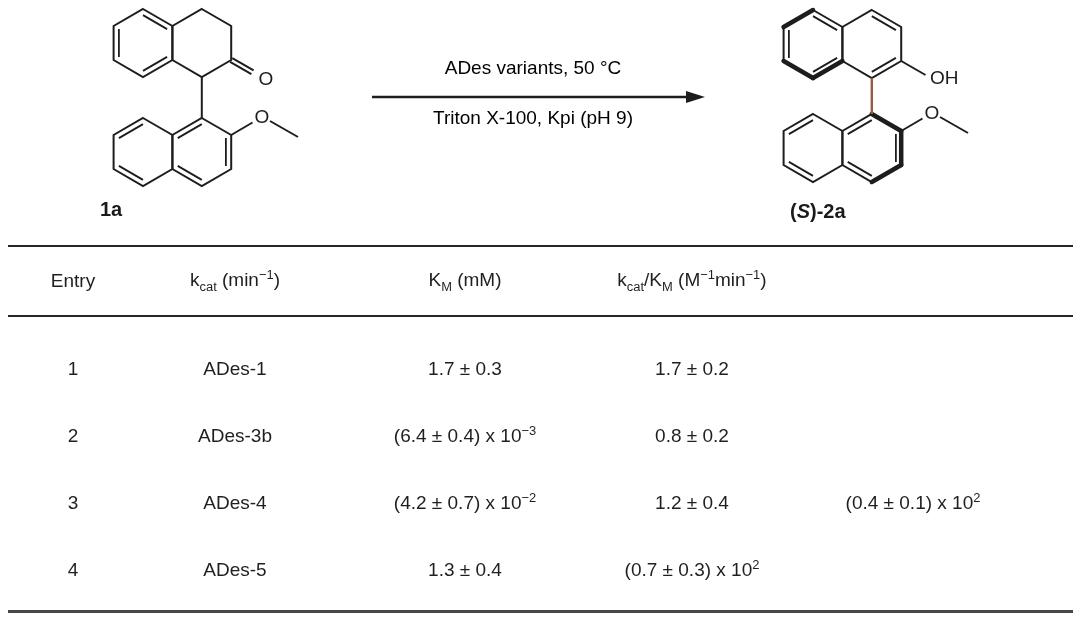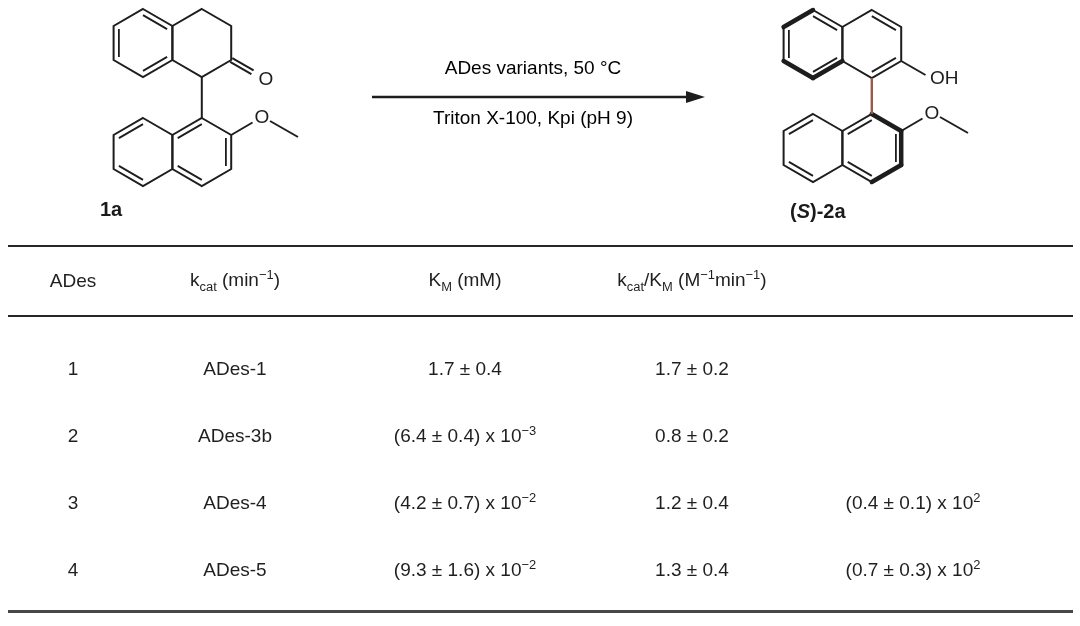--- a/index.html
+++ b/index.html
@@ -101,32 +101,32 @@
       <line x1="170" y1="115" x2="198" y2="131"></line>
     </g>
     <text x="160" y="82">OH</text>
     <text x="162" y="117" text-anchor="middle">O</text>
   </svg>
   <div class="abs compound-label lbl-2a">(<i>S</i>)-2a</div>
 
   <div class="datatable">
     <div class="rule"></div>
     <div class="thead">
-      <div class="tcell">ADes</div>
+      <div class="tcell">Entry</div>
       <div class="tcell">k<sub>cat</sub> (min<sup>−1</sup>)</div>
       <div class="tcell">K<sub>M</sub> (mM)</div>
       <div class="tcell">k<sub>cat</sub>/K<sub>M</sub> (M<sup>−1</sup>min<sup>−1</sup>)</div>
     </div>
     <div class="rule"></div>
     <div class="tbody">
 
         <div class="trow">
           <div class="tcell">1</div>
           <div class="tcell">ADes-1</div>
-          <div class="tcell">1.7 ± 0.4</div>
+          <div class="tcell">1.7 ± 0.3</div>
           <div class="tcell">1.7 ± 0.2</div>
         </div>
 
         <div class="trow">
           <div class="tcell">2</div>
           <div class="tcell">ADes-3b</div>
           <div class="tcell">(6.4 ± 0.4) x 10<sup>−3</sup></div>
           <div class="tcell">0.8 ± 0.2</div>
         </div>
 
@@ -134,21 +134,20 @@
           <div class="tcell">3</div>
           <div class="tcell">ADes-4</div>
           <div class="tcell">(4.2 ± 0.7) x 10<sup>−2</sup></div>
           <div class="tcell">1.2 ± 0.4</div>
           <div class="tcell">(0.4 ± 0.1) x 10<sup>2</sup></div>
         </div>
 
         <div class="trow">
           <div class="tcell">4</div>
           <div class="tcell">ADes-5</div>
-          <div class="tcell">(9.3 ± 1.6) x 10<sup>−2</sup></div>
           <div class="tcell">1.3 ± 0.4</div>
           <div class="tcell">(0.7 ± 0.3) x 10<sup>2</sup></div>
         </div>
       </div>
     <div class="rule rule-bottom"></div>
   </div>
 
 </div>
 
 </body></html>

